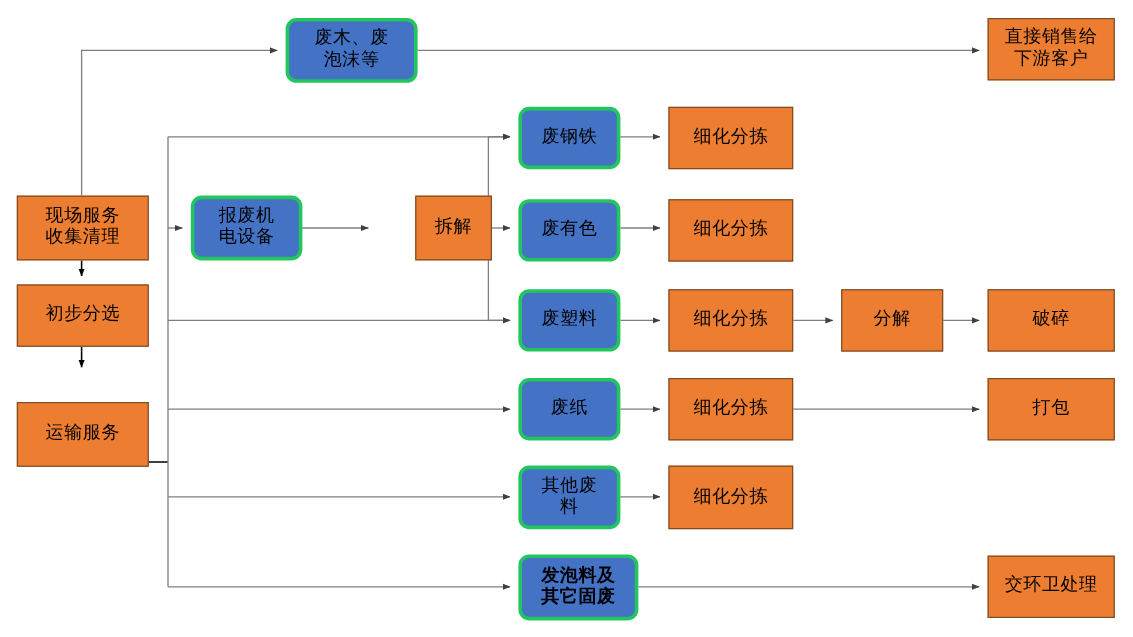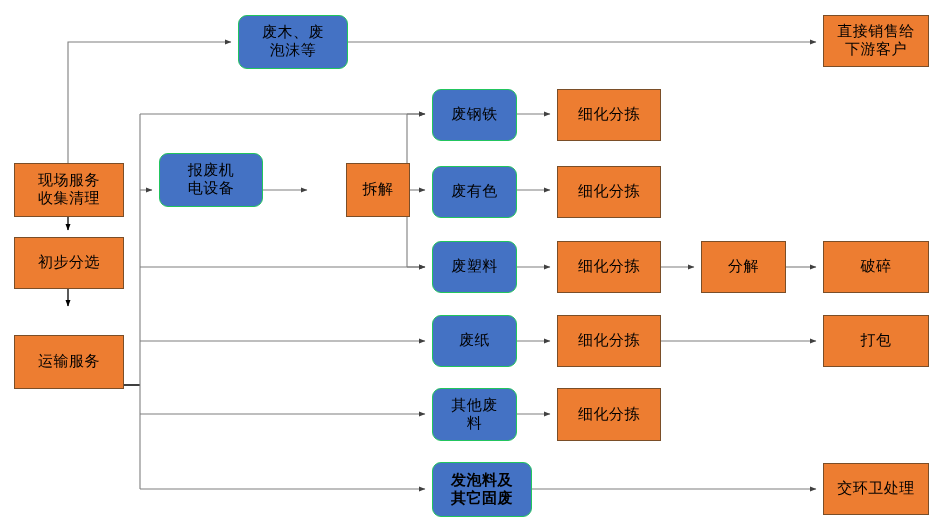--- a/index.html
+++ b/index.html
@@ -33,21 +33,21 @@
     justify-content: center;
     text-align: center;
     line-height: 1.18;
     font-size: 15px;
     color: #000000;
     letter-spacing: 0.5px;
     z-index: 5;
   }
   .node.blue {
     background: #4472C4;
-    border: 1px solid #22c55e;
+    border: 3px solid #22c55e;
     border-radius: 9px;
   }
   .node.orange {
     background: #ED7D31;
     border: 1px solid #7A4E28;
     border-radius: 0;
   }
   .node .lbl {
     white-space: pre-line;
     display: block;
@@ -124,21 +124,21 @@
         <span class="lbl">运输服务</span>
       </div>
       <div class="node blue" style="left: 238px; top: 15px; width: 110px; height: 54px;">
         <span class="lbl">废木、废
 泡沫等</span>
       </div>
       <div class="node orange" style="left: 823px; top: 15px; width: 106px; height: 52px; border-radius: 0px;">
         <span class="lbl">直接销售给
 下游客户</span>
       </div>
-      <div class="node blue" style="left: 159px; top: 153px; width: 104px; height: 54px;">
+      <div class="node blue" style="left: 159px; top: 163px; width: 93px; height: 54px;">
         <span class="lbl">报废机
 电设备</span>
       </div>
       <div class="node orange" style="left: 314px; top: 163px; width: 64px; height: 54px; border-radius: 0px; margin-left: 32px;">
         <span class="lbl">拆解</span>
       </div>
       <div class="node blue" style="left: 432px; top: 89px; width: 85px; height: 52px;">
         <span class="lbl">废钢铁</span>
       </div>
       <div class="node orange" style="left: 557px; top: 89px; width: 104px; height: 52px; border-radius: 0px;">

